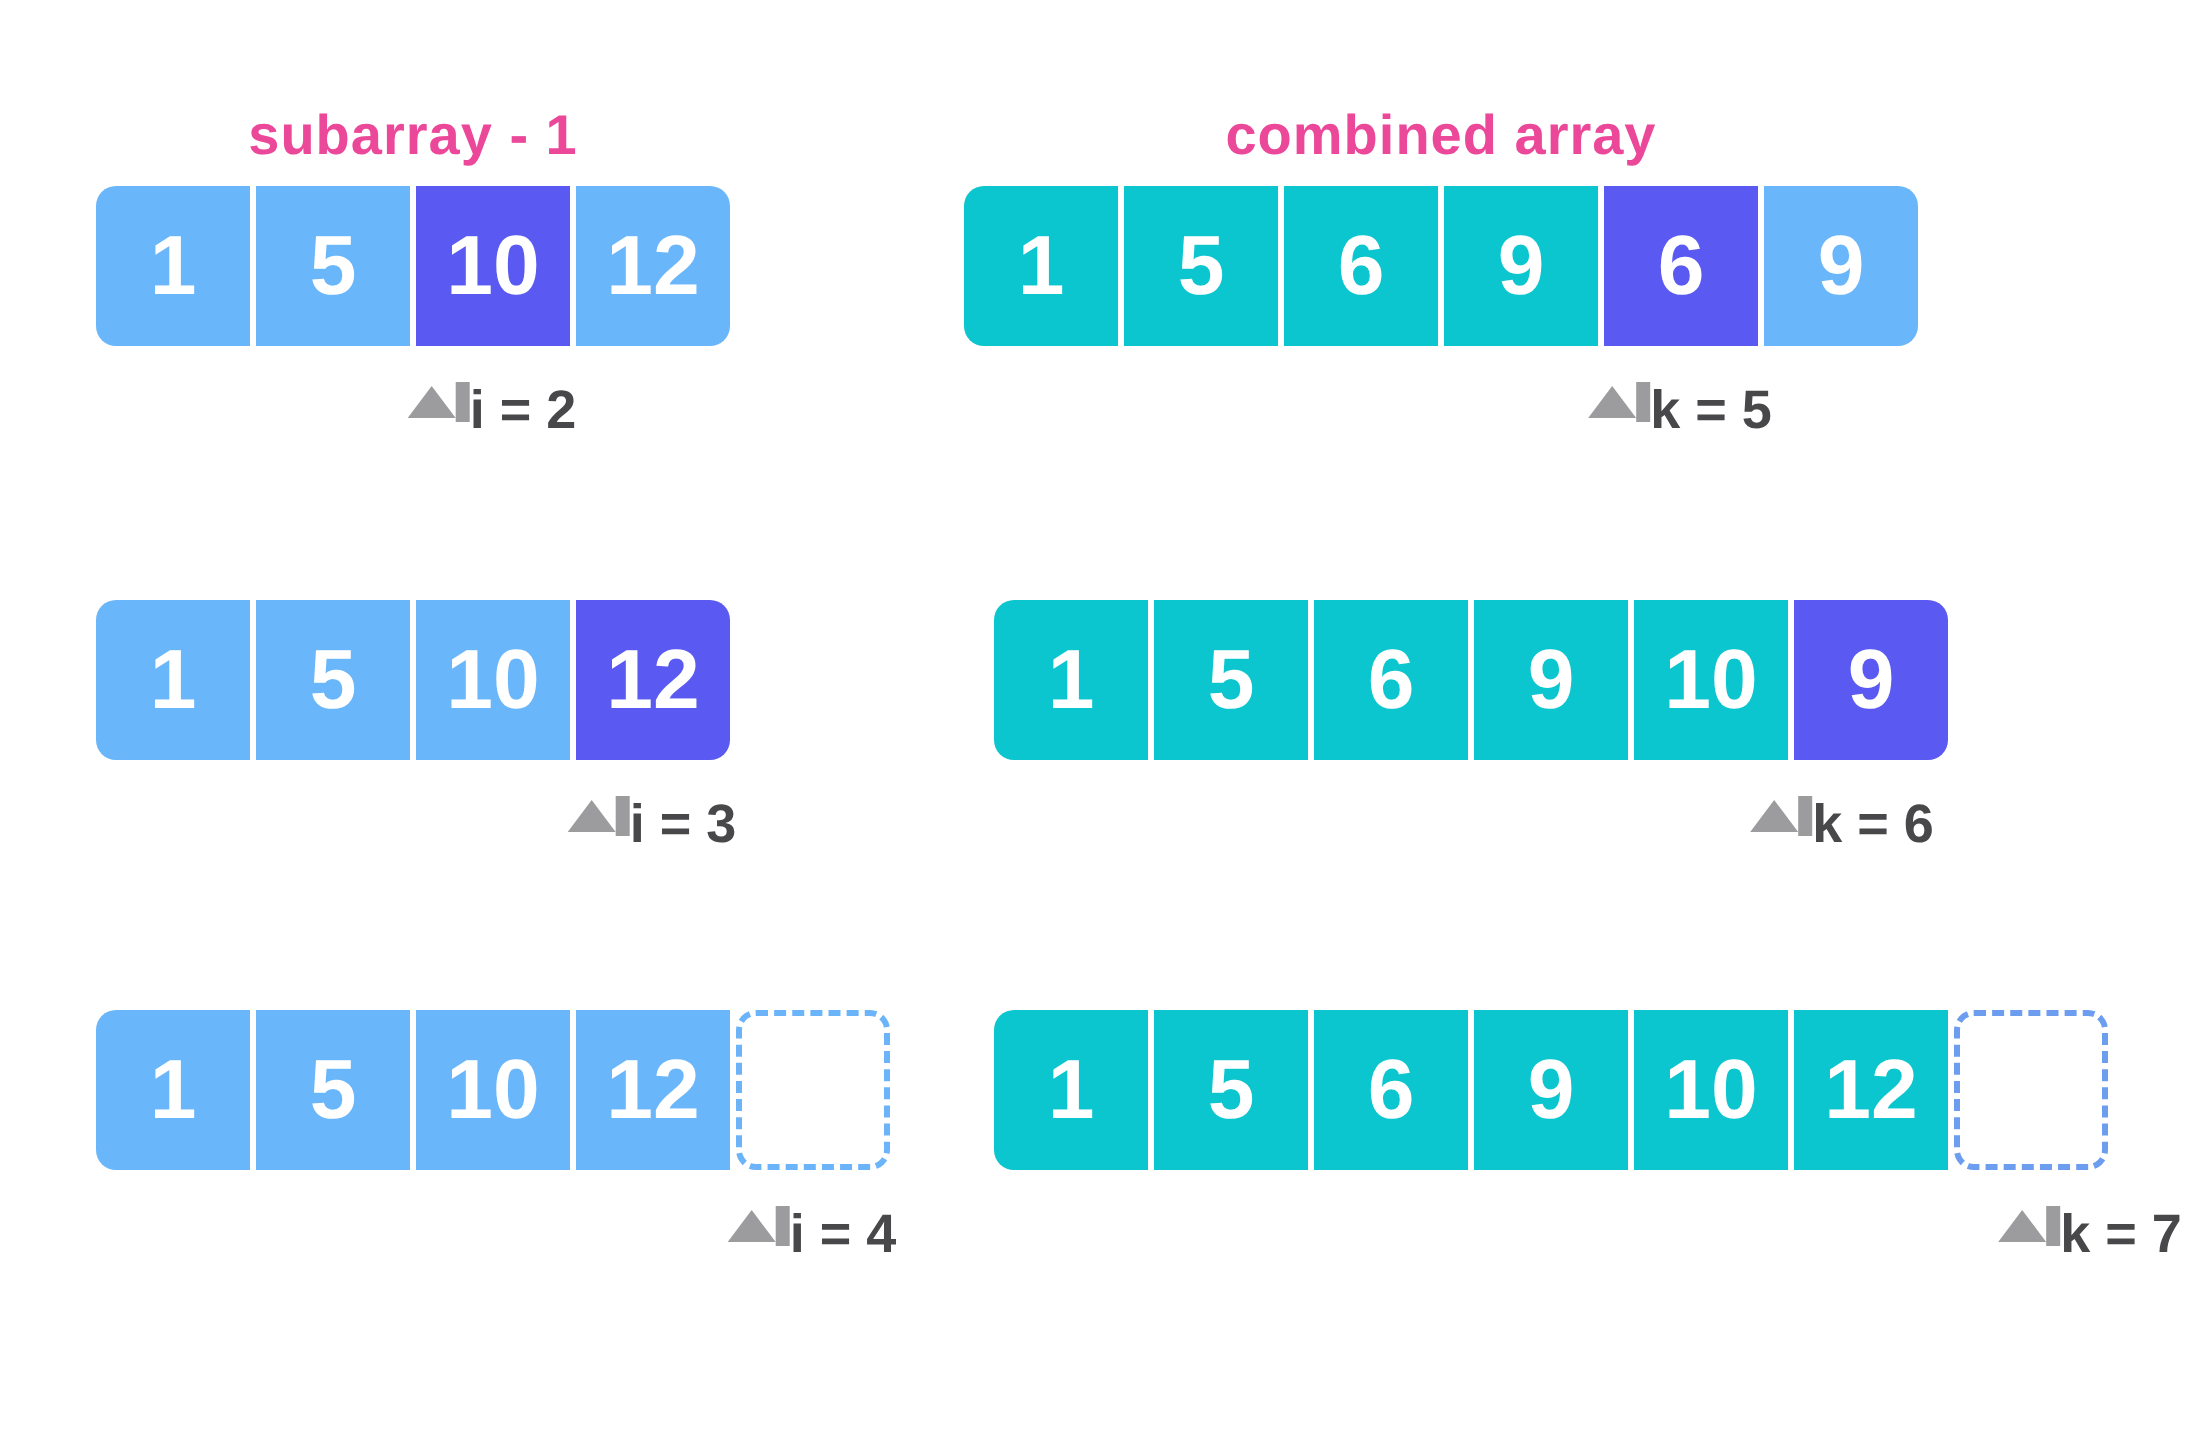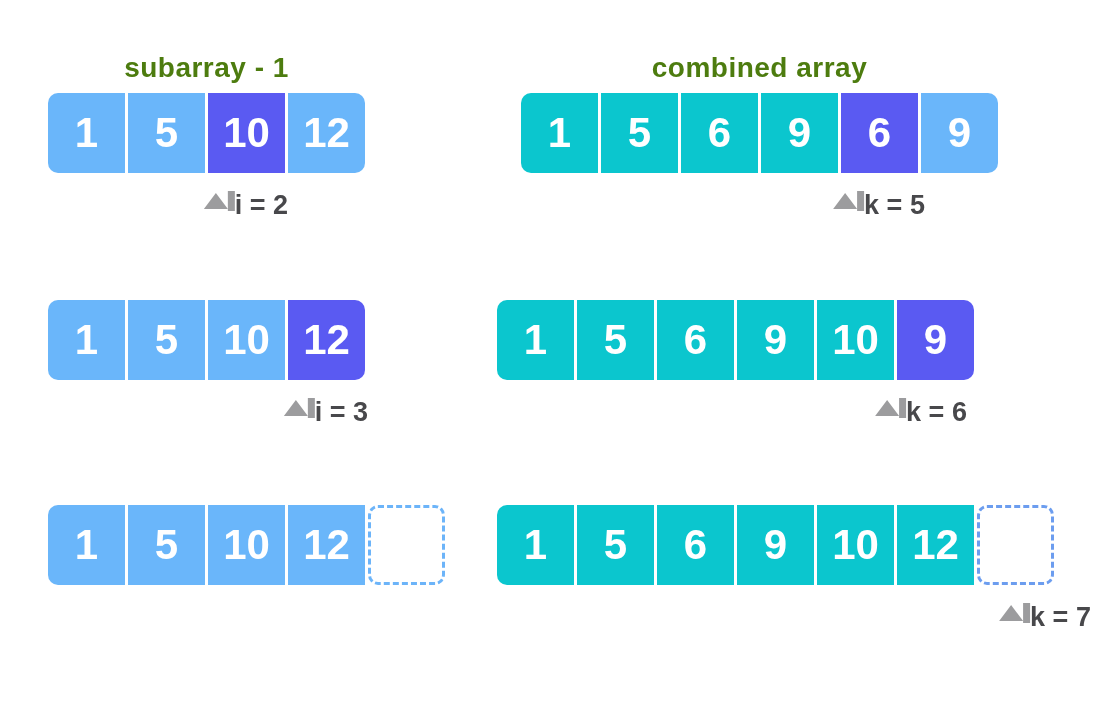--- a/index.html
+++ b/index.html
@@ -17,21 +17,21 @@
   }
   .diagram { position: absolute; }
   .diagram-title {
     position: absolute;
     top: -41px;
     left: 0;
     width: 100%;
     text-align: center;
     font-size: 28px;
     font-weight: bold;
-    color: #4d7c0f;
+    color: #ec4899;
     letter-spacing: 0.5px;
     white-space: nowrap;
   }
   .cells {
     display: flex;
     gap: 3px;
   }
   .cell {
     width: 77px;
     height: 80px;
@@ -93,21 +93,21 @@
       <div class="cell" style="background-color: rgb(90, 90, 242);">10</div>
       <div class="cell last" style="background-color: rgb(106, 182, 250);">12</div>
     </div>
     <div class="pointer" style="left:198px;">
       <div class="arrow-head"></div>
       <div class="arrow-stem"></div>
       <div class="pointer-label">i = 2</div>
     </div>
   </div>
 
-  <div class="diagram" style="left:521px; top:93px;">
+  <div class="diagram" style="left:482px; top:93px;">
     <div class="diagram-title">combined array</div>
     <div class="cells">
       <div class="cell first" style="background-color: rgb(11, 198, 206);">1</div>
       <div class="cell" style="background-color: rgb(11, 198, 206);">5</div>
       <div class="cell" style="background-color: rgb(11, 198, 206);">6</div>
       <div class="cell" style="background-color: rgb(11, 198, 206);">9</div>
       <div class="cell" style="background-color: rgb(90, 90, 242);">6</div>
       <div class="cell last" style="background-color: rgb(106, 182, 250);">9</div>
     </div>
     <div class="pointer" style="left:358px;">
@@ -148,20 +148,25 @@
   </div>
 
   <div class="diagram" style="left:48px; top:505px;">
     <div class="cells">
       <div class="cell first" style="background-color: rgb(106, 182, 250);">1</div>
       <div class="cell" style="background-color: rgb(106, 182, 250);">5</div>
       <div class="cell" style="background-color: rgb(106, 182, 250);">10</div>
       <div class="cell" style="background-color: rgb(106, 182, 250);">12</div>
       <div class="cell ghost" style="border-color: rgb(108, 180, 249);"></div>
     </div>
+    <div class="pointer" style="left:358px;">
+      <div class="arrow-head"></div>
+      <div class="arrow-stem"></div>
+      <div class="pointer-label">i = 4</div>
+    </div>
   </div>
 
   <div class="diagram" style="left:497px; top:505px;">
     <div class="cells">
       <div class="cell first" style="background-color: rgb(11, 198, 206);">1</div>
       <div class="cell" style="background-color: rgb(11, 198, 206);">5</div>
       <div class="cell" style="background-color: rgb(11, 198, 206);">6</div>
       <div class="cell" style="background-color: rgb(11, 198, 206);">9</div>
       <div class="cell" style="background-color: rgb(11, 198, 206);">10</div>
       <div class="cell" style="background-color: rgb(11, 198, 206);">12</div>

